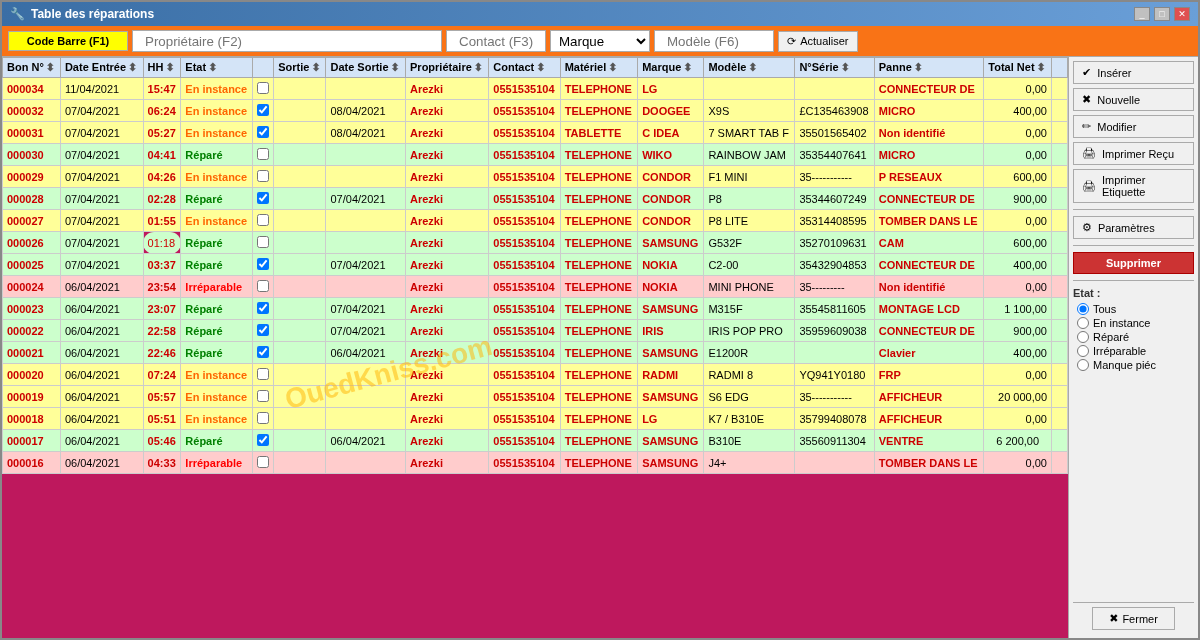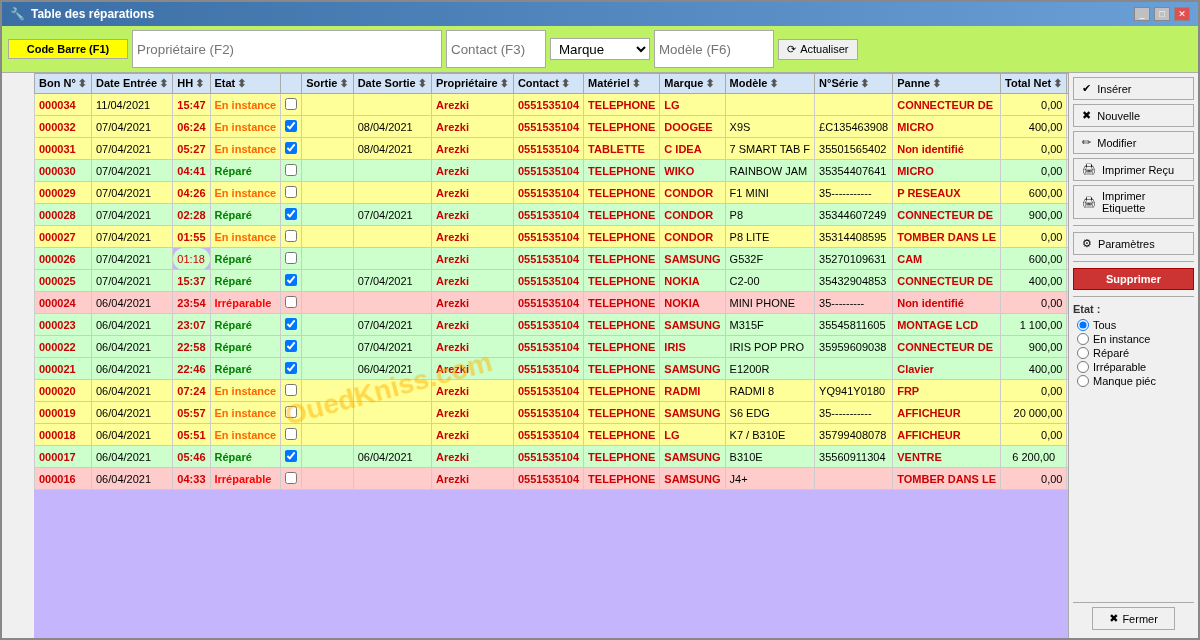--- a/index.html
+++ b/index.html
@@ -5,32 +5,32 @@
     * { box-sizing: border-box; margin: 0; padding: 0; }
     body { font-family: 'Segoe UI', Tahoma, Arial, sans-serif; font-size: 11px; background: #c0c0c0; overflow: hidden; }
 
     .window { width: 1200px; height: 640px; background: #f0f0f0; border: 2px solid #888; display: flex; flex-direction: column; }
     .title-bar { background: linear-gradient(to right, #3a6ea5, #6a9fd8); color: white; padding: 4px 8px; display: flex; align-items: center; justify-content: space-between; height: 24px; }
     .title-bar-left { display: flex; align-items: center; gap: 6px; font-size: 12px; font-weight: bold; }
     .title-bar-right { display: flex; gap: 4px; }
     .title-btn { width: 16px; height: 14px; background: #c0c0c0; border: 1px solid #888; cursor: pointer; font-size: 9px; display: flex; align-items: center; justify-content: center; }
     .title-btn.close { background: #e05050; }
 
-    .toolbar { background: #bef264; padding: 4px 6px; display: flex; align-items: center; gap: 4px; border-bottom: 1px solid #aaa; }
+    .toolbar { background: #f97316; padding: 4px 6px; display: flex; align-items: center; gap: 4px; border-bottom: 1px solid #aaa; }
     .code-barre-btn { background: #ffff00; border: 1px solid #aaa; padding: 3px 8px; font-weight: bold; font-size: 11px; cursor: pointer; min-width: 120px; text-align: center; }
-    .toolbar-input { border: 1px solid #aaa; padding: 2px 4px; background: white; height: 38px; }
+    .toolbar-input { border: 1px solid #aaa; padding: 2px 12px; background: white; height: 22px; }
     .toolbar-input.proprietaire { width: 310px; }
     .toolbar-input.contact { width: 100px; }
     .toolbar-select { border: 1px solid #aaa; padding: 2px 4px; background: white; height: 22px; width: 100px; }
     .toolbar-input.modele { width: 120px; }
     .actualiser-btn { background: #f0f0f0; border: 1px solid #aaa; padding: 3px 8px; cursor: pointer; display: flex; align-items: center; gap: 4px; font-size: 11px; }
 
     .main-area { display: flex; flex: 1; overflow: hidden; }
 
-    .table-container { flex: 1; overflow: auto; background: #c4b5fd; margin-left: 32px; }
+    .table-container { flex: 1; overflow: auto; background: #be185d; }
     table { border-collapse: collapse; width: 100%; font-size: 11px; }
     thead tr { background: #d4e4f7; position: sticky; top: 0; z-index: 2; }
     thead th { border: 1px solid #aaa; padding: 3px 4px; text-align: left; font-weight: bold; white-space: nowrap; cursor: pointer; }
     thead th .sort-icon { color: #555; margin-left: 2px; }
     tbody tr { height: 22px; }
     tbody td { border: 1px solid #ccc; padding: 2px 4px; white-space: nowrap; overflow: hidden; max-width: 120px; }
 
     .row-yellow { background: #ffff99; }
     .row-green { background: #ccffcc; }
     .row-pink { background: #ffcccc; }
@@ -256,21 +256,21 @@
     <td style="color:#cc0000;font-weight:bold;">SAMSUNG</td>
     <td>G532F</td>
     <td>35270109631</td>
     <td style="color:#cc0000;font-weight:bold;">CAM</td>
     <td style="text-align:right;">600,00</td>
     <td></td>
   </tr>
             <tr class="row-green">
     <td style="color:#cc0000;font-weight:bold;">000025</td>
     <td style="color:black;">07/04/2021</td>
-    <td style="color:#cc0000;font-weight:bold;">15:37</td>
+    <td style="color:#cc0000;font-weight:bold;">03:37</td>
     <td class="repare" style="">Réparé</td>
     <td class="checkbox-cell"><input type="checkbox" checked="" style=""></td>
     <td></td>
     <td>07/04/2021</td>
     <td style="color:#cc0000;font-weight:bold;">Arezki</td>
     <td style="color:#cc0000;font-weight:bold;">0551535104</td>
     <td style="color:#cc0000;font-weight:bold;">TELEPHONE</td>
     <td style="color:#cc0000;font-weight:bold;">NOKIA</td>
     <td>C2-00</td>
     <td>35432904853</td>

